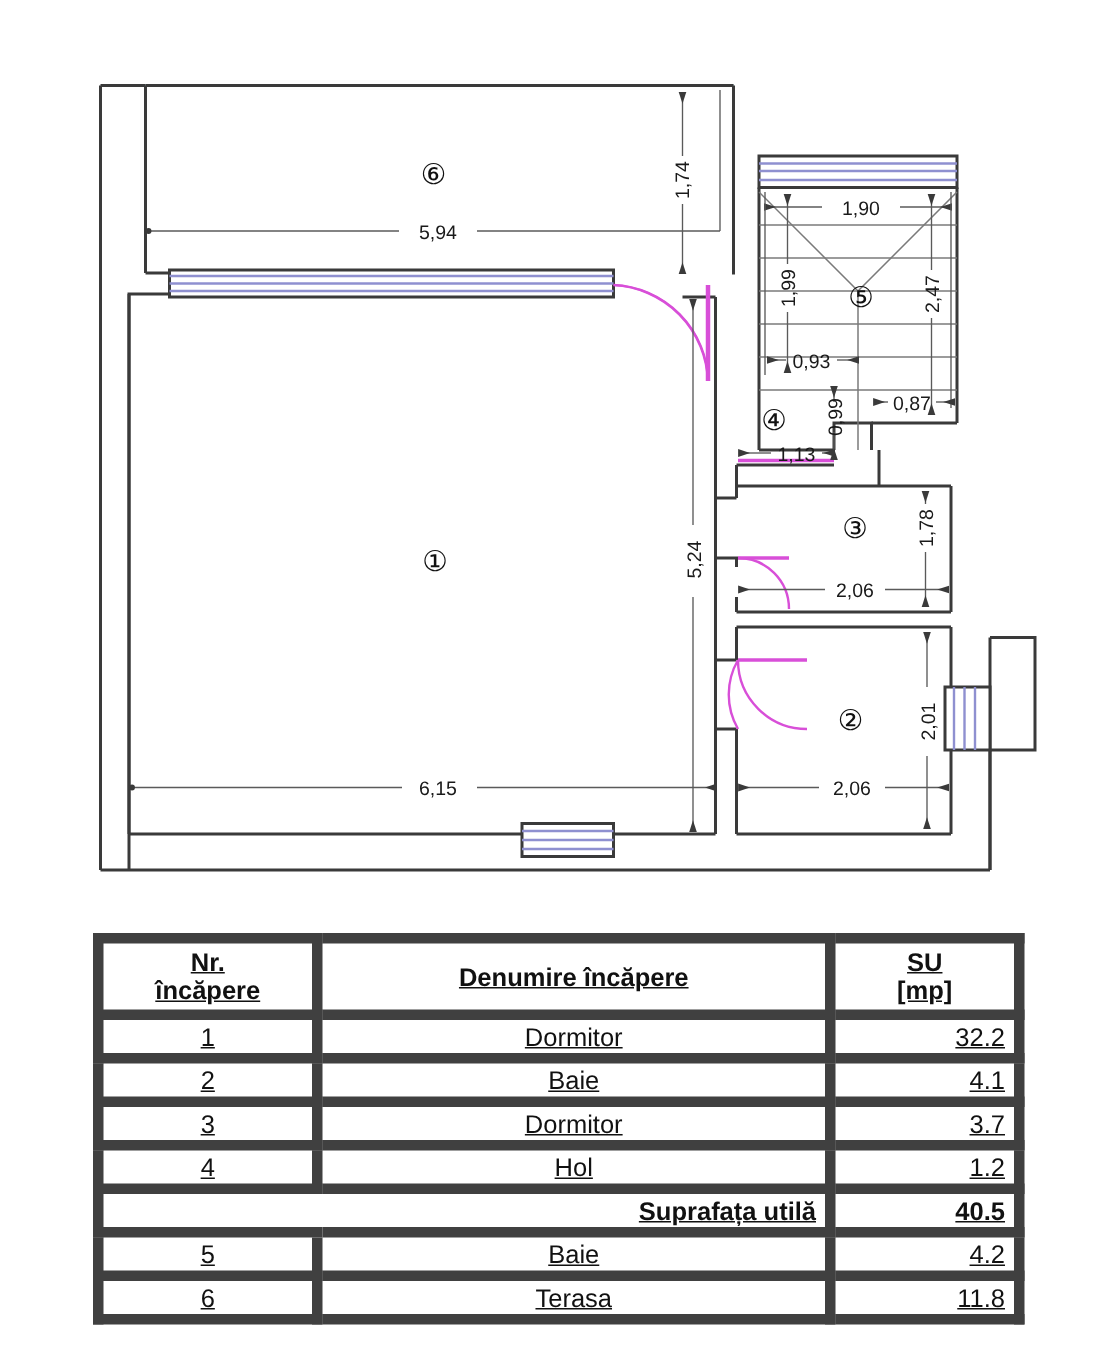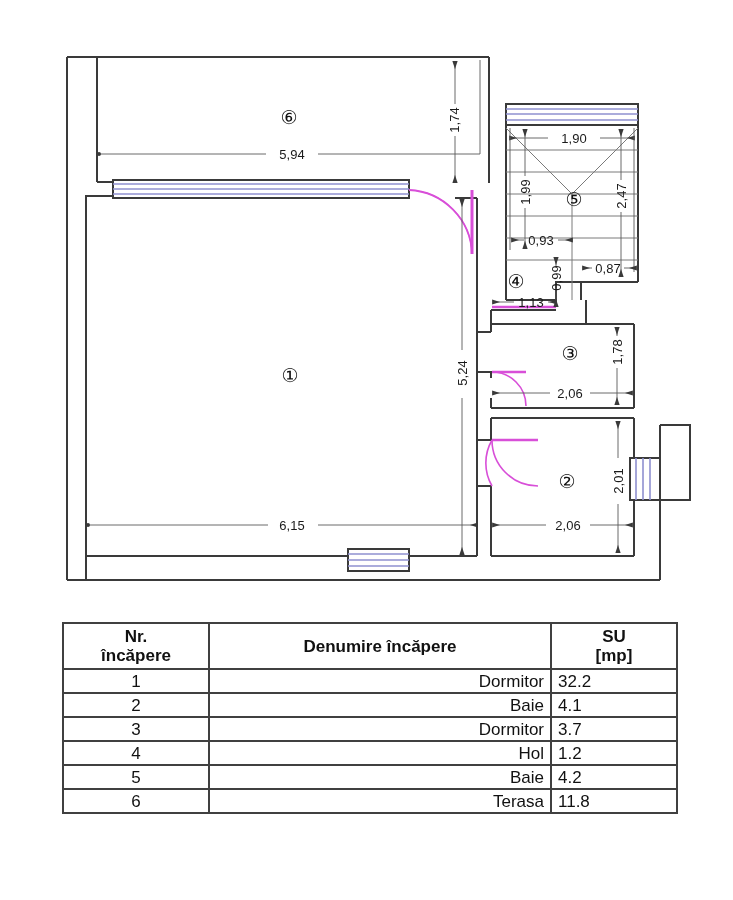--- a/index.html
+++ b/index.html
@@ -33,39 +33,40 @@
   }
   table.room-table {
     border-collapse: collapse;
     width: 614px;
     table-layout: fixed;
     font-family: "Liberation Sans", sans-serif;
     color: #111111;
   }
   table.room-table td,
   table.room-table th {
-    border: 2px solid #404040;
+    border: 7px solid #404040;
     padding: 0 6px;
     font-size: 17px;
     line-height: 1.12;
+    text-decoration: underline;
   }
   table.room-table thead th {
     font-weight: bold;
     text-align: center;
     font-size: 17px;
     padding: 3px 4px;
     vertical-align: middle;
   }
   col.c-nr { width: 146px; }
   col.c-name { width: 342px; }
   col.c-su { width: 126px; }
 
   td.cell-nr { text-align: center; }
-  td.cell-name { text-align: right; padding-left: 8px; }
-  td.cell-su { text-align: left; padding-right: 8px; }
+  td.cell-name { text-align: center; padding-left: 8px; }
+  td.cell-su { text-align: right; padding-right: 8px; }
   tr.total-row td.cell-name,
   tr.total-row td.cell-nr {
     text-align: right;
     font-weight: bold;
     padding-right: 6px;
   }
   tr.total-row td.cell-su { font-weight: bold; }
   td.row-h { height: 22px; }
   .no-right-border { border-right: none !important; }
   .no-left-border { border-left: none !important; }
@@ -351,20 +352,25 @@
         <tr>
           <td class="cell-nr row-h">3</td>
           <td class="cell-name row-h">Dormitor</td>
           <td class="cell-su row-h">3.7</td>
         </tr>
         <tr>
           <td class="cell-nr row-h">4</td>
           <td class="cell-name row-h">Hol</td>
           <td class="cell-su row-h">1.2</td>
         </tr>
+        <tr class="total-row">
+          <td class="cell-nr row-h no-right-border"></td>
+          <td class="cell-name row-h no-left-border">Suprafața utilă</td>
+          <td class="cell-su row-h">40.5</td>
+        </tr>
         <tr>
           <td class="cell-nr row-h">5</td>
           <td class="cell-name row-h">Baie</td>
           <td class="cell-su row-h">4.2</td>
         </tr>
         <tr>
           <td class="cell-nr row-h">6</td>
           <td class="cell-name row-h">Terasa</td>
           <td class="cell-su row-h">11.8</td>
         </tr>

